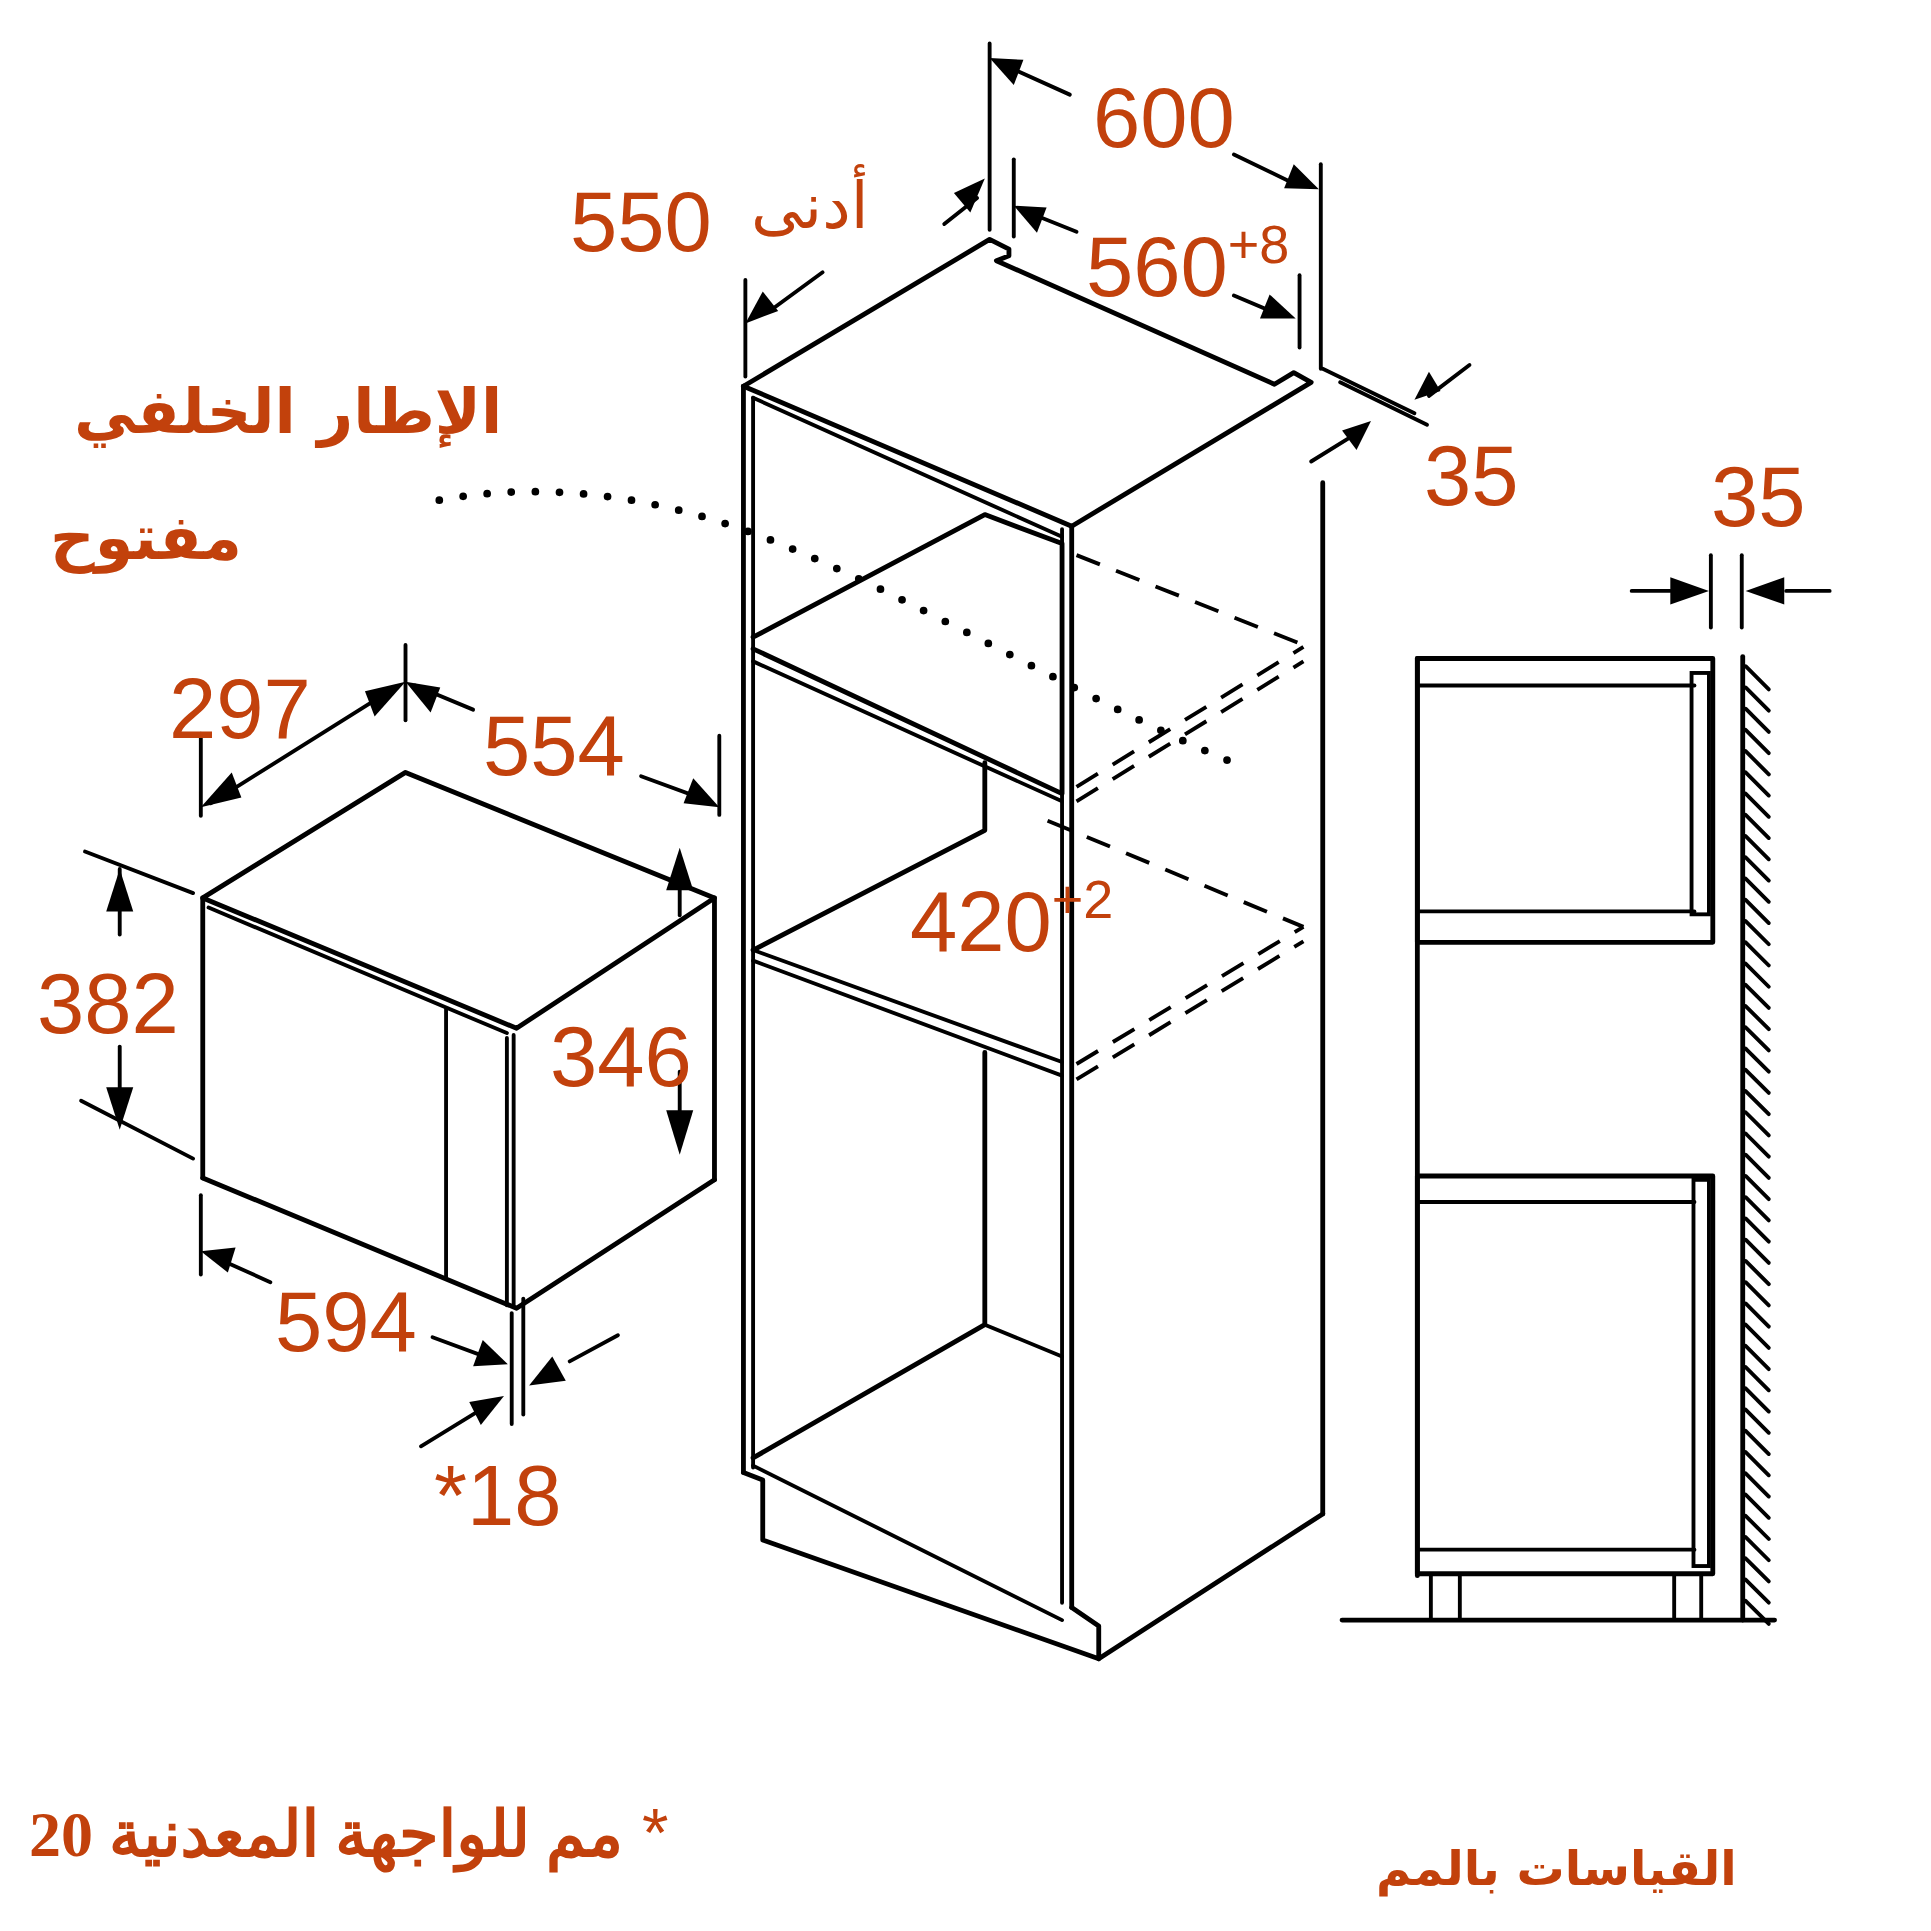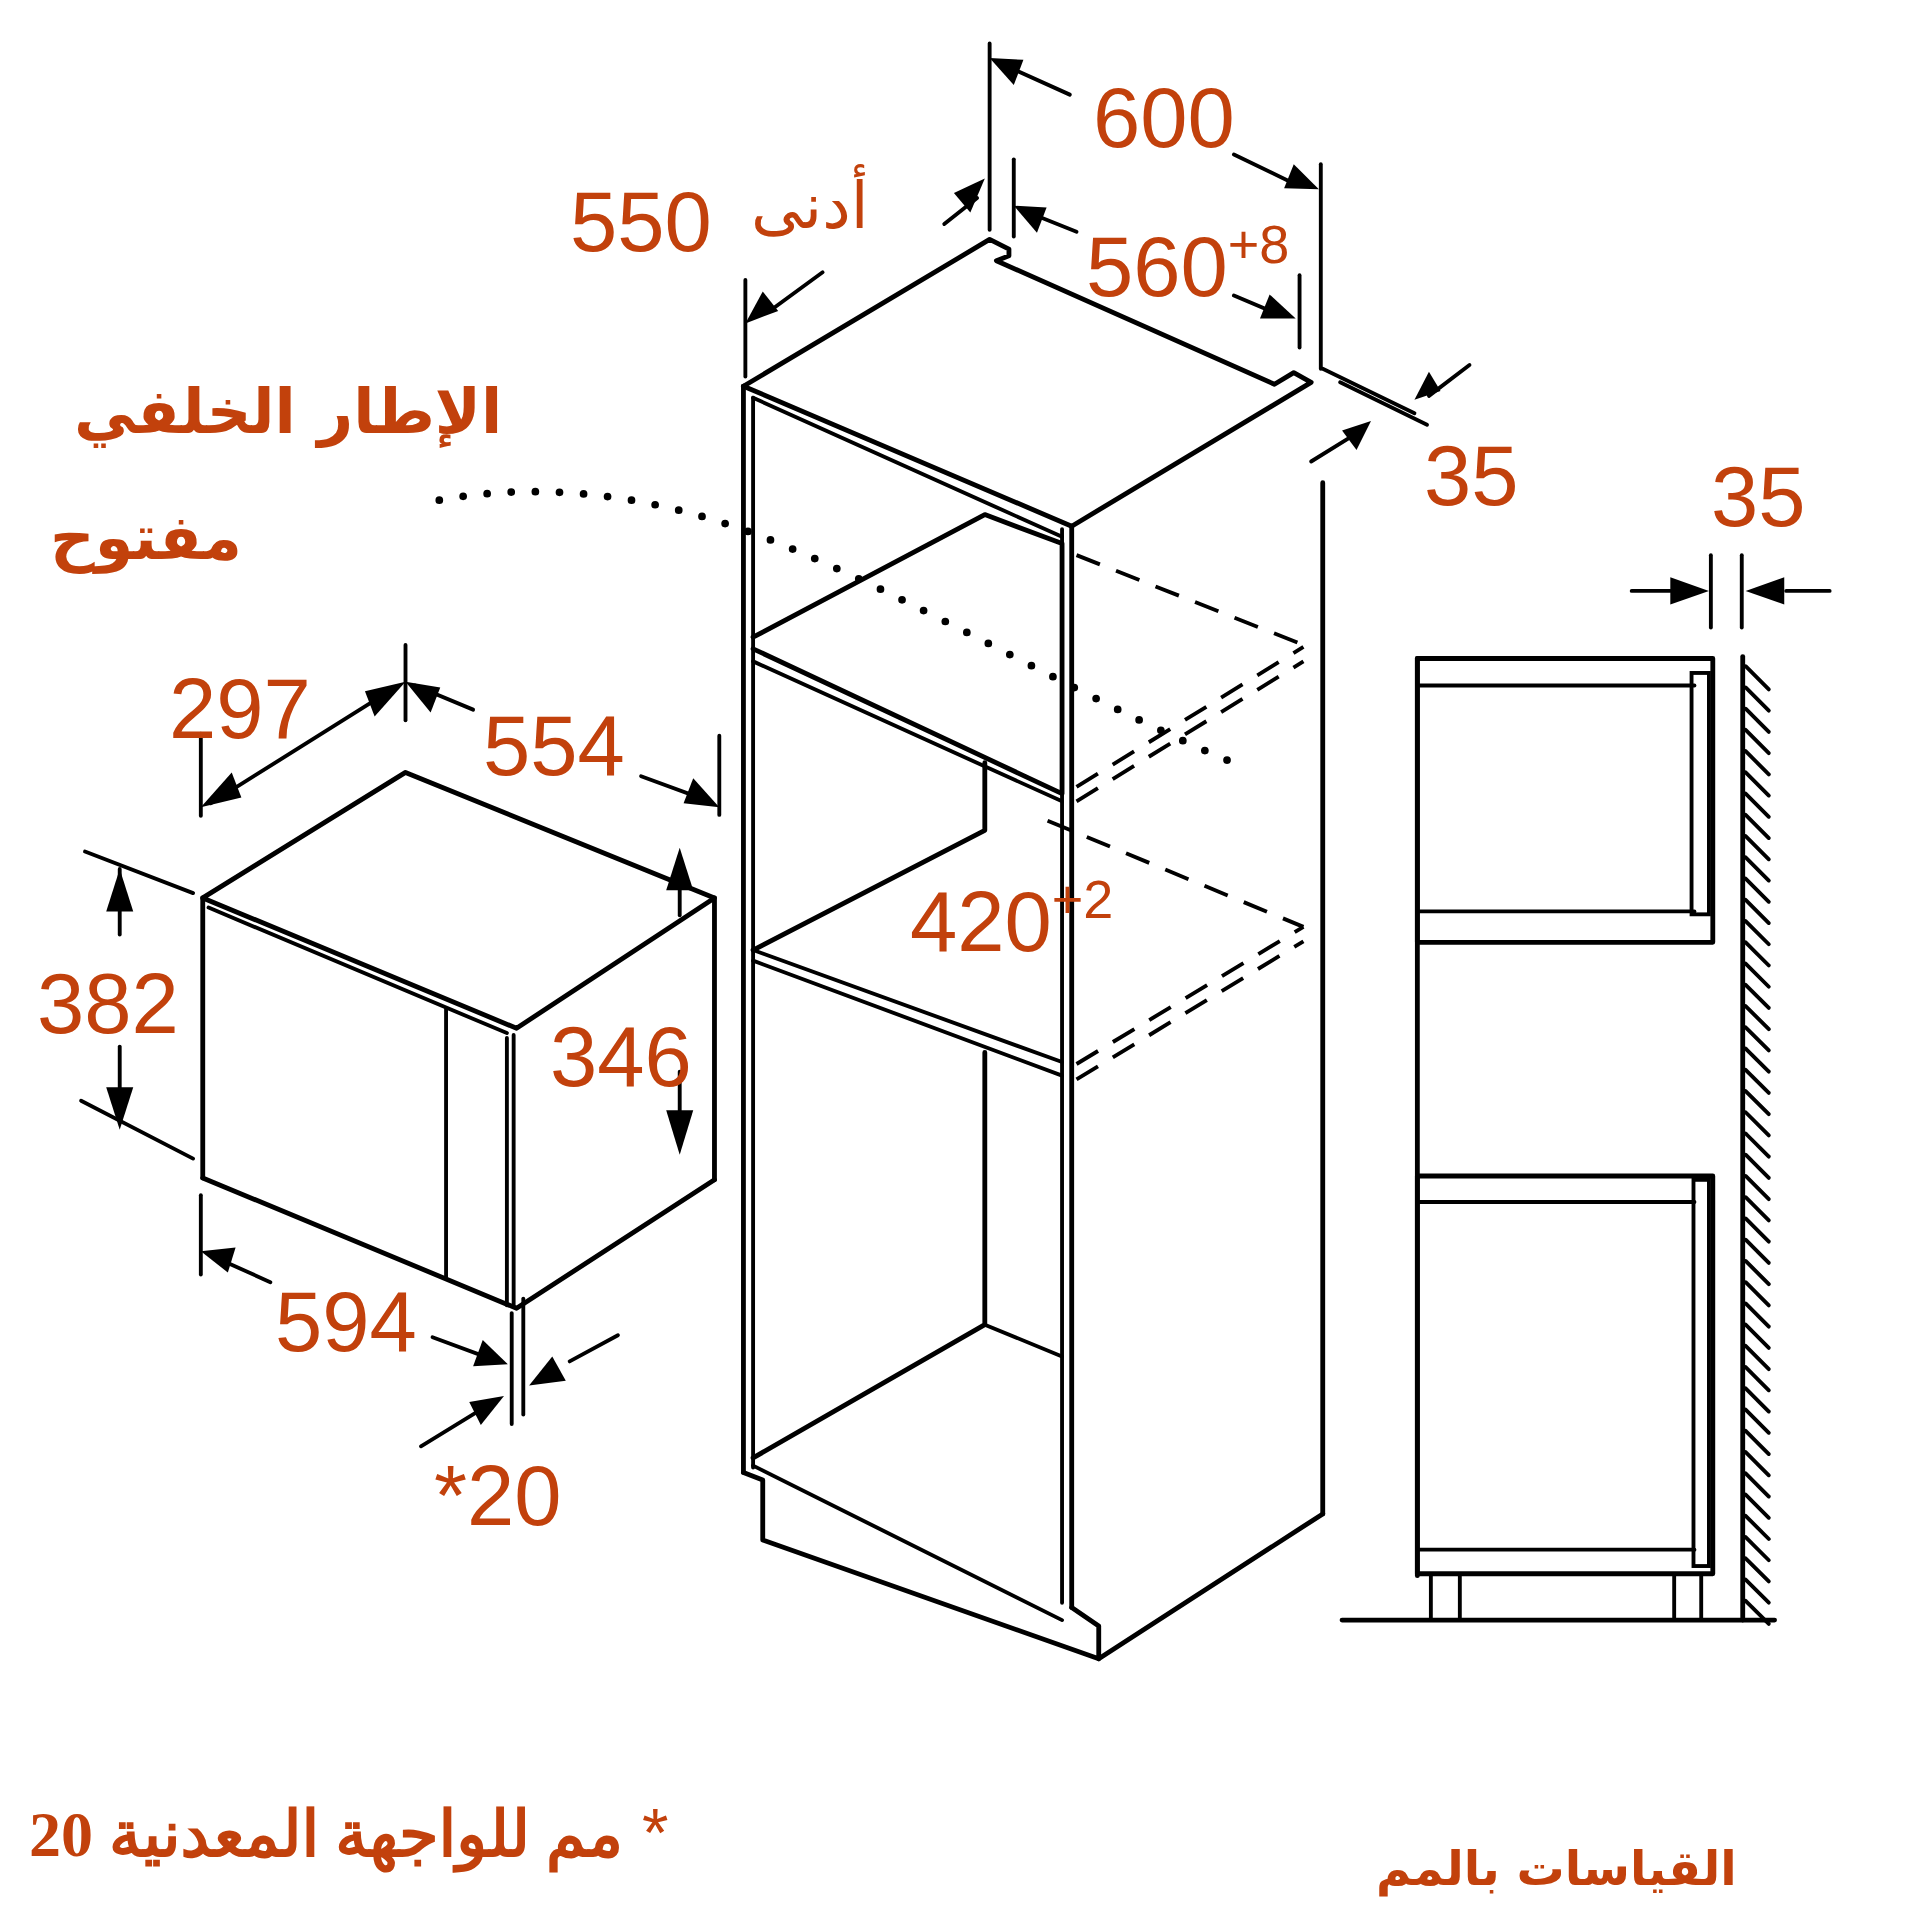--- a/index.html
+++ b/index.html
@@ -228,21 +228,21 @@
       <line class="thin" x1="1850" y1="612" x2="1895" y2="612"></line>
       <polygon class="arrow" points="1808,612 1848,598 1848,626"></polygon>
     </g>
   </svg>
 
   <div class="dim num" style="left:169px; top:666px;">297</div>
   <div class="dim num" style="left:483px; top:703px;">554</div>
   <div class="dim num" style="left:37px; top:961px;">382</div>
   <div class="dim num" style="left:550px; top:1014px;">346</div>
   <div class="dim num" style="left:275px; top:1279px;">594</div>
-  <div class="dim num" style="left:434px; top:1453px;">*20</div>
+  <div class="dim num" style="left:434px; top:1453px;">*18</div>
 
   <div class="dim num" style="left:1093px; top:75px;">600</div>
   <div class="dim num" style="left:1086px; top:224px;"><span>560</span><span class="sup">+8</span></div>
   <div class="dim num" style="left:570px; top:179px;">550</div>
   <div class="dim ar-plain" style="left:751px; top:174px;">أدنى</div>
   <div class="dim num" style="left:910px; top:879px;"><span>420</span><span class="sup">+2</span></div>
   <div class="dim num" style="left:1424px; top:433px;">35</div>
   <div class="dim num" style="left:1711px; top:454px;">35</div>
 
   <div class="dim ar" style="left:62px; top:381px;margin-left:12px;">الإطار الخلفي</div>

